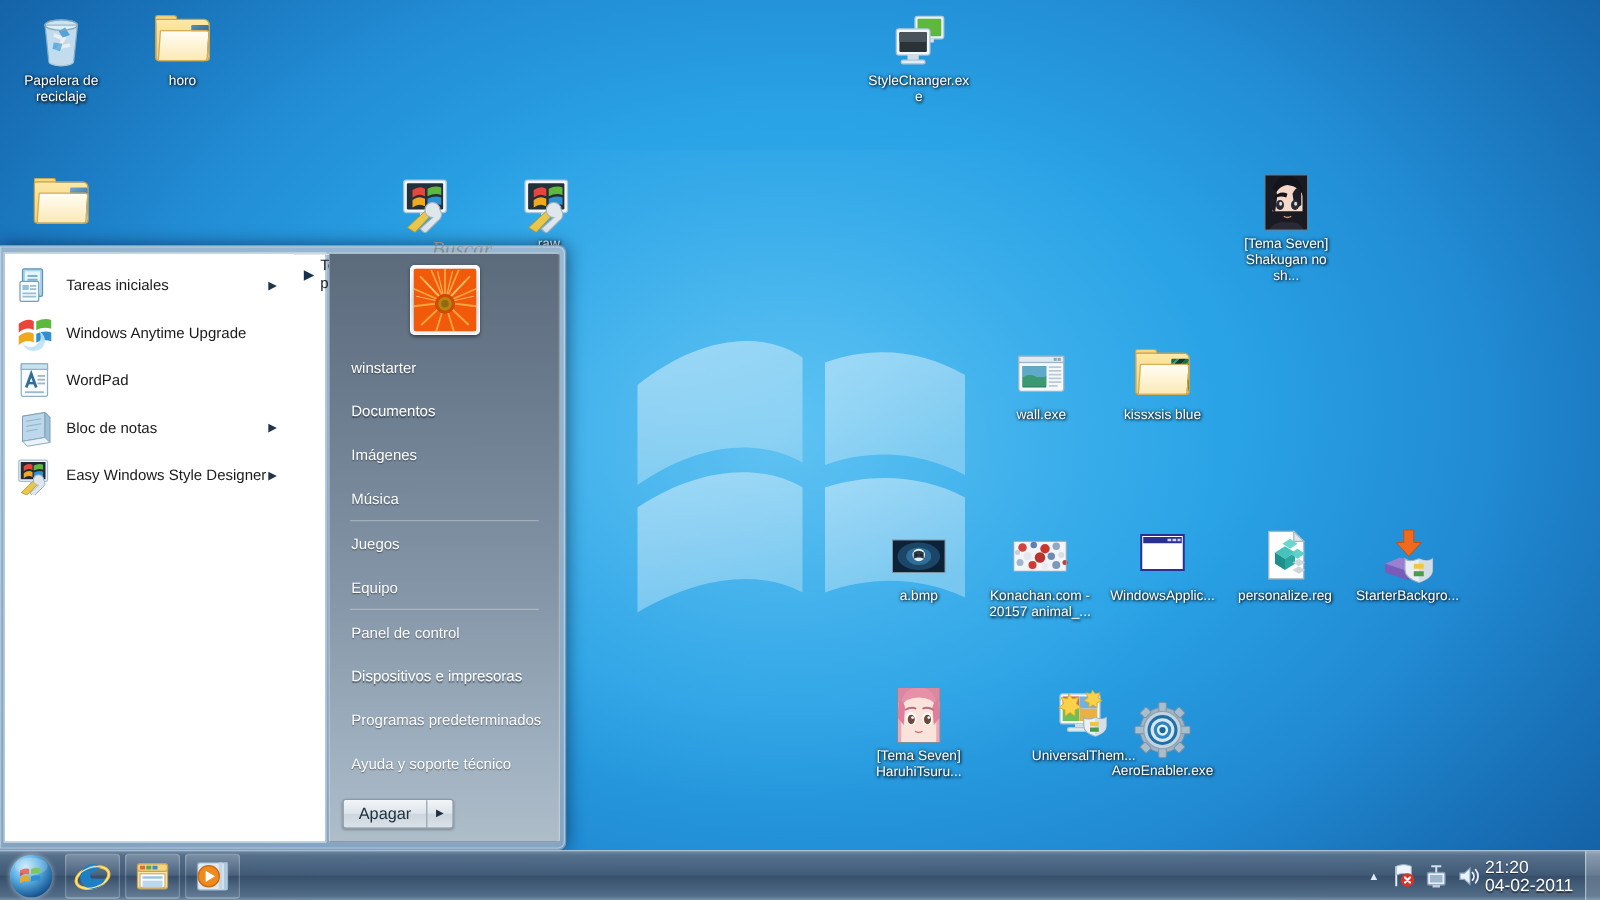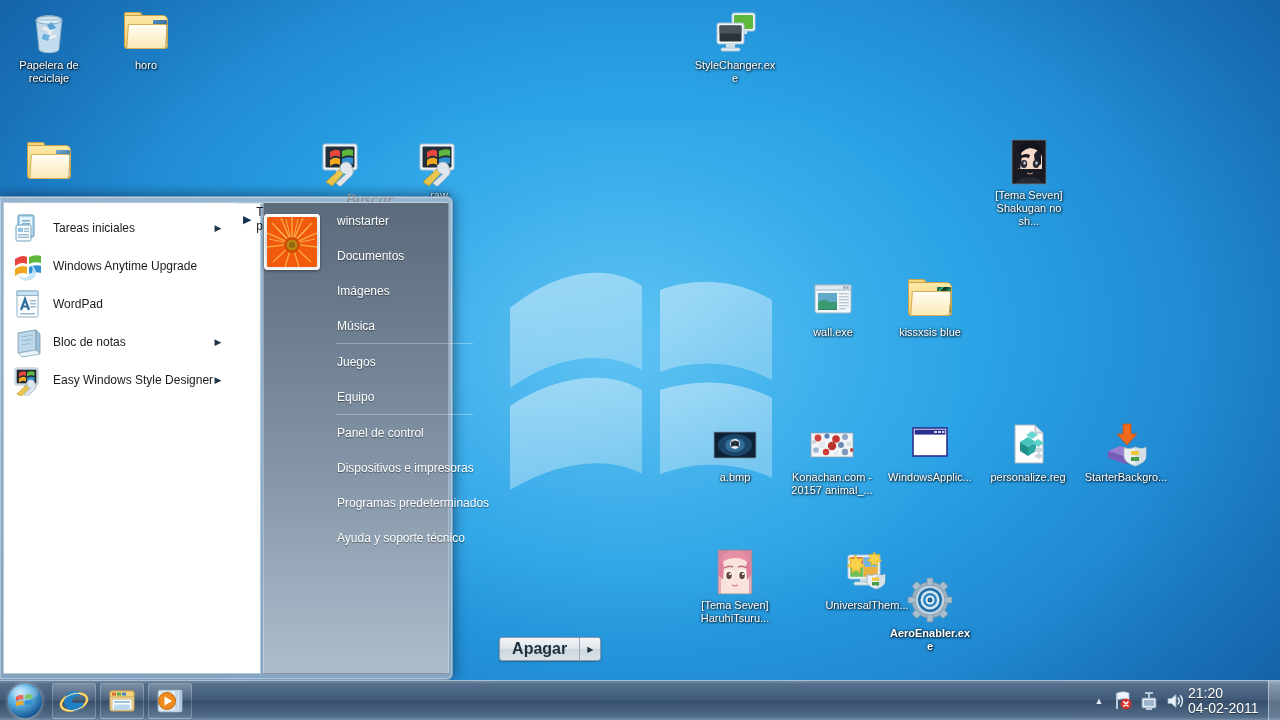--- a/index.html
+++ b/index.html
@@ -179,21 +179,21 @@
     font-family: "Liberation Serif", serif;
   }
 
   
   #sm-right {
     width: 186px;
     margin-left: 2px;
     background: linear-gradient(180deg, #5c6b7c 0%, #697a8c 22%, #8596a8 58%, #9fb0c0 85%, #aebdc9 100%);
     border: 1px solid rgba(255,255,255,.28);
     border-radius: 0 3px 3px 0;
-    display: flex; 
+    display: flex; flex-direction: column;
     position: relative;
   }
   #sm-userpic-wrap {
     height: 78px;
     display: flex; align-items: center; justify-content: center;
   }
   #sm-userpic {
     width: 56px; height: 56px;
     border-radius: 4px;
     padding: 3px;
@@ -233,23 +233,22 @@
     height: 24px;
     display: flex; align-items: stretch;
     border: 1px solid #8d9aa6;
     border-radius: 3px;
     box-shadow: 0 1px 2px rgba(0,0,0,.28), inset 0 1px 0 rgba(255,255,255,.75);
     overflow: hidden;
   }
   #sm-shutdown .lbl {
     display: flex; align-items: center;
     padding: 0 12px;
-    font-size: 16px; color: #20303f;
+    font-size: 13px; color: #20303f;
     background: linear-gradient(180deg,#f3f6f9 0%,#dde4ea 48%,#ccd6de 52%,#dbe2e9 100%);
-    font-weight: bold;
   }
   #sm-shutdown .div { width: 1px; background: #9aa7b3; }
   #sm-shutdown .arr {
     display: flex; align-items: center; justify-content: center;
     width: 20px;
     font-size: 8px; color: #20303f;
     background: linear-gradient(180deg,#f3f6f9 0%,#dde4ea 48%,#ccd6de 52%,#dbe2e9 100%);
   }
 
   
@@ -618,21 +617,21 @@
         <rect x="11" y="34" width="20" height="3" rx="1.5" fill="#e3ecf2" stroke="#b2c6d4"></rect>
         <path d="M33 26 c4 1.6 7 1.6 9 0 l0 7 c0 4-4 6.4-9 8 -5-1.6-9-4-9-8 l0-7 c2 1.6 5 1.6 9 0z" fill="#eaf0f5" stroke="#9db0c0" stroke-width=".9"></path>
         <path d="M33 26 c4 1.6 7 1.6 9 0 l0 7 c0 4-4 6.4-9 8z" fill="#d4dfe8"></path>
         <path d="M29 29.5 h7 v3.4 h-7z" fill="#f2c53d"></path>
         <path d="M29 34 h7 v3.4 h-7z" fill="#4a9b4a"></path>
       </svg>
     </div>
     <div class="lbl">UniversalThem...</div>
   </div>
 
-  <div class="dicon" style="left:887px; top:576px;font-weight:bold;">
+  <div class="dicon" style="left:887px; top:560px;">
     <div class="glyph">
       <svg width="48" height="48" viewBox="0 0 48 48">
         <g fill="#9fb4c4" stroke="#7b93a6" stroke-width=".8">
           <circle cx="24" cy="24" r="18"></circle>
         </g>
         <g fill="#a9becd" stroke="#7b93a6" stroke-width=".8">
           <rect x="21" y="2" width="6" height="8" rx="1"></rect>
           <rect x="21" y="38" width="6" height="8" rx="1"></rect>
           <rect x="2" y="21" width="8" height="6" rx="1"></rect>
           <rect x="38" y="21" width="8" height="6" rx="1"></rect>

